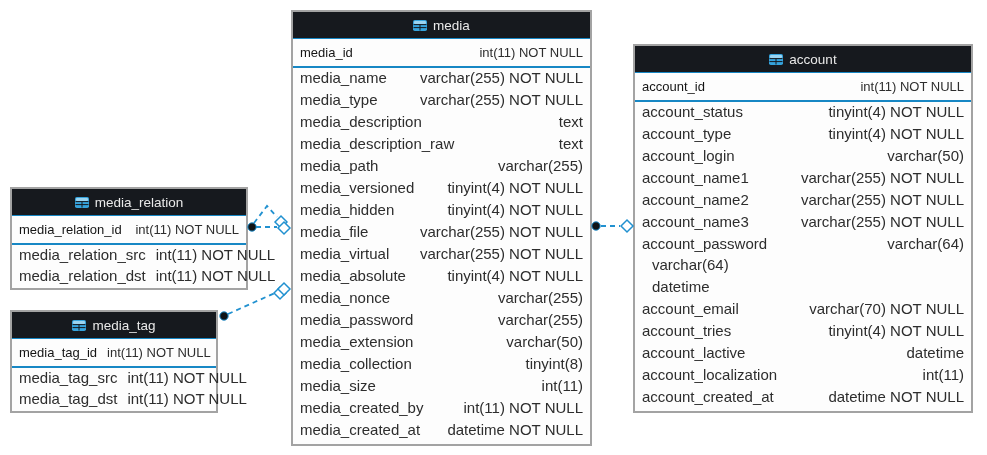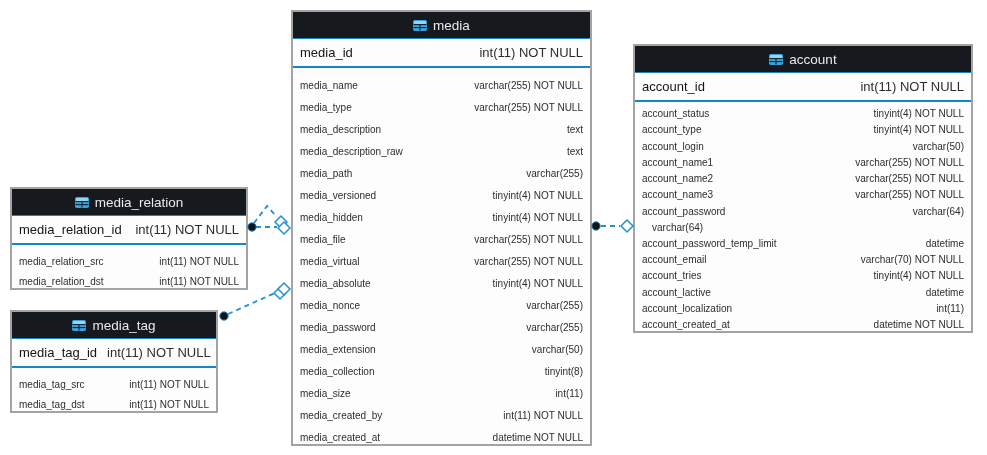--- a/index.html
+++ b/index.html
@@ -18,22 +18,22 @@
   }
   .tbl-icon{flex:0 0 auto;display:block;}
   .pkrow{
     flex:0 0 27px;display:flex;justify-content:space-between;align-items:center;
     padding:0 7px;border-top:1px solid #1787c4;border-bottom:2px solid #1787c4;
     background:#fdfdfd;font-size:13px;
   }
   .pk-name{font-weight:400;color:#141414;white-space:nowrap;}
   .rows{flex:1;display:flex;flex-direction:column;padding:1px 0;}
   .row{
-    flex:1;display:flex;justify-content:space-between;align-items:flex-end;
-    padding:0 7px;font-size:10px;color:#2d2d2d;
+    flex:1;display:flex;justify-content:space-between;align-items:flex-start;
+    padding:0 7px;font-size:15px;color:#2d2d2d;
   }
   .cname{white-space:nowrap;color:#2d2d2d;}
   .ctype{white-space:nowrap;color:#2d2d2d;text-align:right;margin-left:10px;}
   #wires{position:absolute;left:0;top:0;width:987px;height:455px;pointer-events:none;}
 </style>
 </head>
 <body>
 
 <div id="canvas">
 
@@ -171,21 +171,21 @@
           <span class="cname">media_tag_src</span>
           <span class="ctype">int(11) NOT NULL</span>
         </div>
         <div class="row">
           <span class="cname">media_tag_dst</span>
           <span class="ctype">int(11) NOT NULL</span>
         </div>
       </div>
   </div>
 
-  <div class="db-table" style="left:633px;top:44px;width:340px;height:289px;">
+  <div class="db-table" style="left:633px;top:44px;width:340px;height:369px;">
     <div class="thead">
       <svg class="tbl-icon" width="14" height="11" viewBox="0 0 14 11">
         <rect x="0" y="0" width="14" height="11" rx="1.8" fill="#35a3dd"></rect>
         <rect x="1" y="1" width="12" height="3" rx="1" fill="#9bd4f1"></rect>
         <line x1="0.5" y1="4.6" x2="13.5" y2="4.6" stroke="#16191e" stroke-width="1"></line>
         <line x1="7" y1="4.6" x2="7" y2="10.5" stroke="#16191e" stroke-width="1"></line>
         <line x1="0.5" y1="7.6" x2="13.5" y2="7.6" stroke="#16191e" stroke-width="1"></line>
       </svg>
       <span>account</span>
     </div>
@@ -219,21 +219,20 @@
           <span class="ctype">varchar(255) NOT NULL</span>
         </div>
         <div class="row">
           <span class="cname">account_password</span>
           <span class="ctype">varchar(64)</span>
         </div>
         <div class="row">
           <span class="ctype">varchar(64)</span>
         </div>
         <div class="row">
-          <span class="cname">account_password_temp_limit</span>
           <span class="ctype">datetime</span>
         </div>
         <div class="row">
           <span class="cname">account_email</span>
           <span class="ctype">varchar(70) NOT NULL</span>
         </div>
         <div class="row">
           <span class="cname">account_tries</span>
           <span class="ctype">tinyint(4) NOT NULL</span>
         </div>

